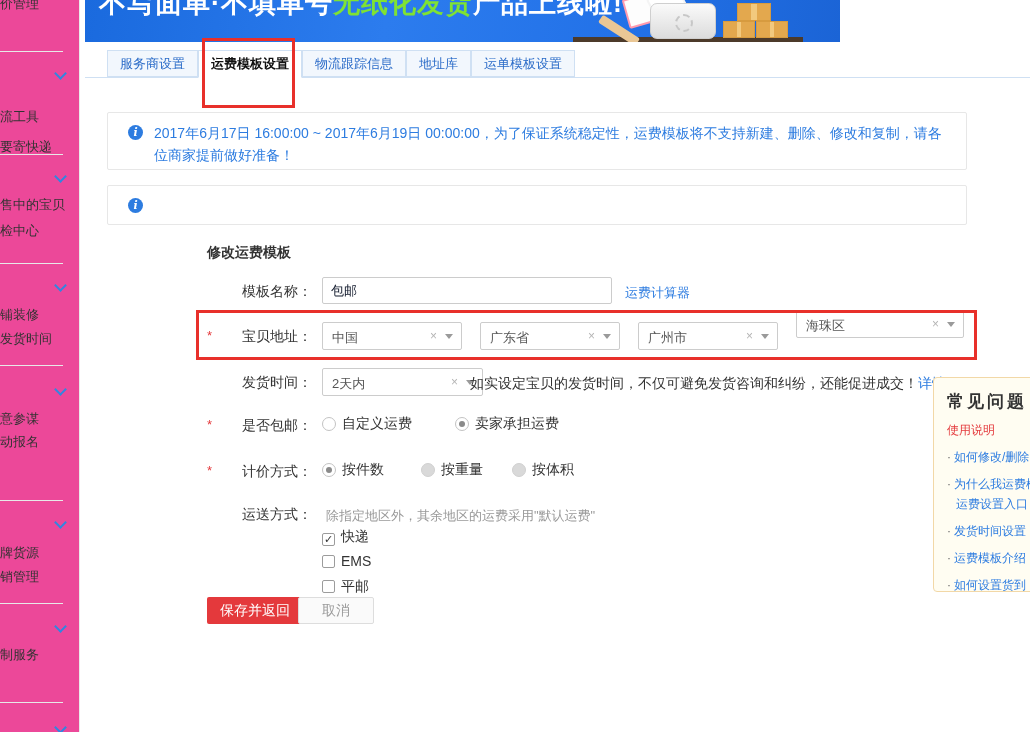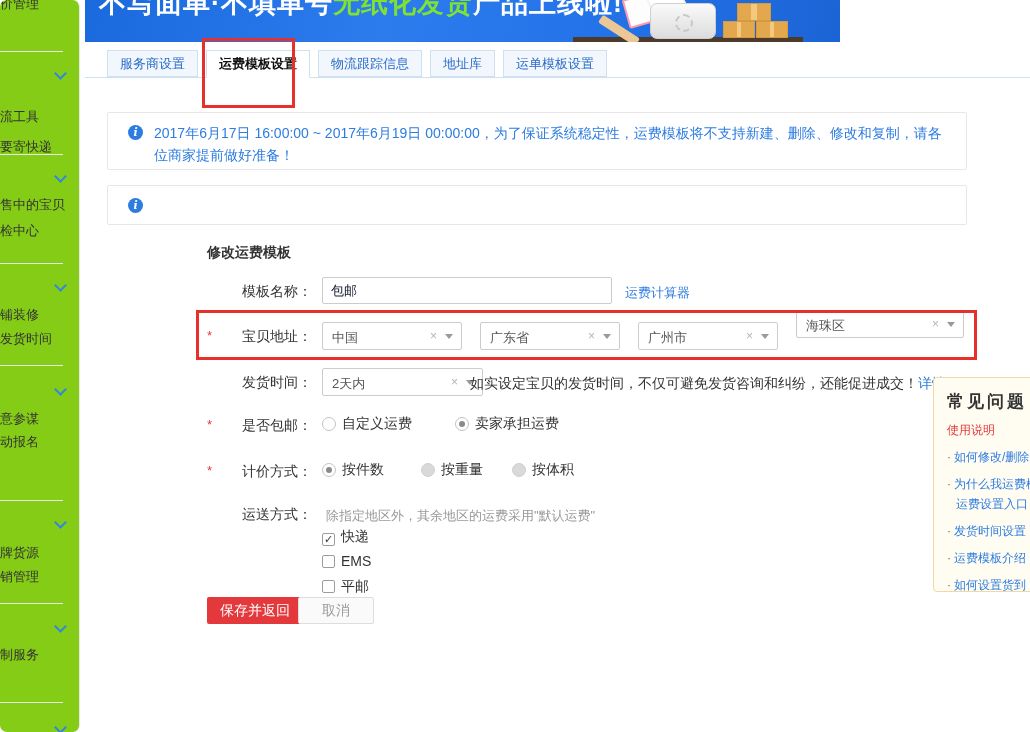--- a/index.html
+++ b/index.html
@@ -1,21 +1,21 @@
 <!DOCTYPE html>
 <html><head>
 <meta charset="utf-8">
 <style>
   * { margin:0; padding:0; box-sizing:border-box; }
   html,body { width:1030px; height:732px; overflow:hidden; background:#fff;
     font-family:"Liberation Sans","DejaVu Sans",sans-serif; }
   .abs { position:absolute; }
   
   #sidebar { position:absolute; left:0; top:0; width:80px; height:732px;
-    border-right:1px solid #e9e9e9; background:#84cc16; overflow:hidden;border-radius:7px; }
+    border-right:1px solid #e9e9e9; background:#ec4899; overflow:hidden; }
   .side-item { position:absolute; left:0; font-size:13px; color:#333; white-space:nowrap; cursor:pointer; }
   .side-div { position:absolute; left:0; width:63px; height:1px; background:#e8e8e8; }
   .chev { position:absolute; left:56px; width:9px; height:9px;
     border-right:2px solid #3186e0; border-bottom:2px solid #3186e0;
     transform:rotate(45deg); cursor:pointer; }
   
   #banner { position:absolute; left:85px; top:0; width:755px; height:42px; overflow:hidden; cursor:pointer;
     background:linear-gradient(100deg,#1a6ade 0%,#2c7cee 40%,#2372e8 70%,#1b64d6 100%); }
   #banner-text { position:absolute; left:14px; top:-15px; font-size:27px; font-weight:bold;
     color:#fff; white-space:nowrap; letter-spacing:1px; }
@@ -28,21 +28,21 @@
   .pencil { position:absolute; left:512px; top:26px; width:44px; height:9px; background:#eac795;
     transform:rotate(33deg); border-radius:2px; }
   .device { position:absolute; left:565px; top:3px; width:66px; height:36px; border-radius:7px;
     background:linear-gradient(180deg,#fafafa,#dcdcdc); border:1px solid #cfcfcf; }
   .device::after { content:""; position:absolute; left:24px; top:10px; width:14px; height:14px;
     border:2px dashed #c7c7c7; border-radius:50%; }
   .pkg { position:absolute; background:linear-gradient(90deg,#e3a84e 42%,#f2c97e 42%,#f2c97e 58%,#e3a84e 58%);
     border:1px solid #d79b3f; }
   
   #tabline { position:absolute; left:85px; top:77px; width:945px; height:1px; background:#cfe0f3; }
-  #tabs { position:absolute; left:107px; top:50px; display:flex; gap:8px; z-index:2; }
+  #tabs { position:absolute; left:107px; top:50px; display:flex; z-index:2; }
   .tab { height:27px; line-height:26px; padding:0 12px; font-size:13px; color:#2a6bc8;
     background:#f2f7fd; border:1px solid #cfe0f3; cursor:pointer; white-space:nowrap; }
   .tab.active { height:28px; background:#fff; border-bottom:1px solid #fff; font-weight:bold; color:#111; }
   
   .notice { position:absolute; left:107px; width:860px; border:1px solid #e7e7e7; border-radius:2px;
     color:#2d7ce0; font-size:14px; line-height:22px; padding:9px 20px 0 46px; background:#fff; }
   .iicon { position:absolute; left:20px; top:12px; width:15px; height:15px; border-radius:50%;
     background:#2d7ce0; color:#fff; font:bold italic 11px/15px "DejaVu Serif",serif; text-align:center; }
   
   #sec-title { position:absolute; left:207px; top:244px; font-size:14px; font-weight:bold; color:#333; }

